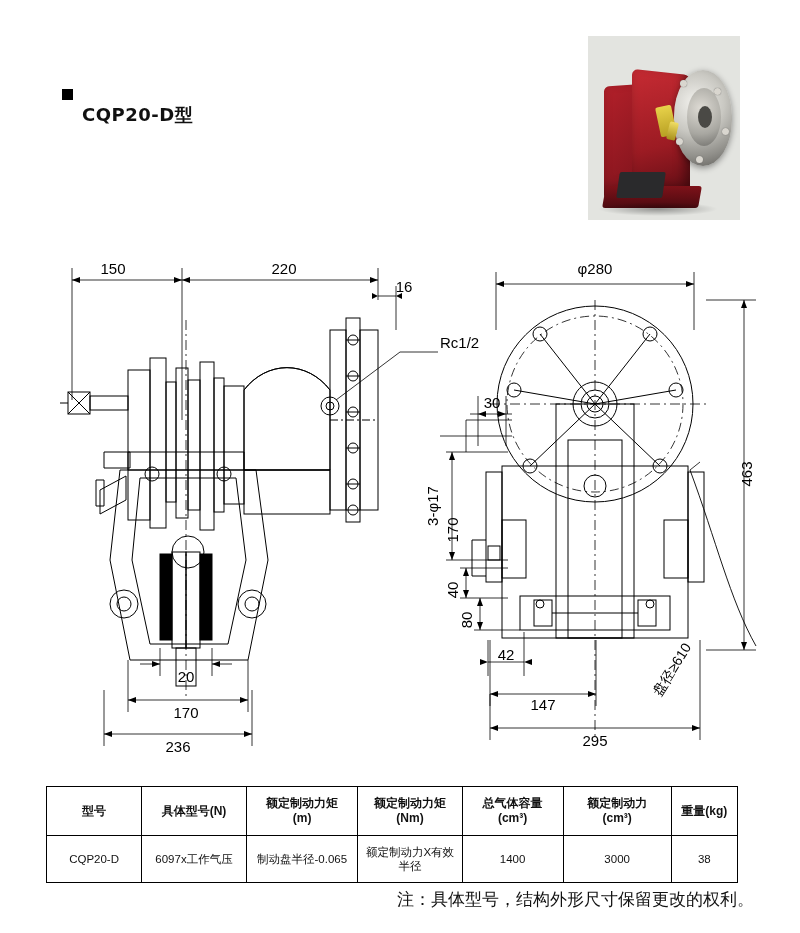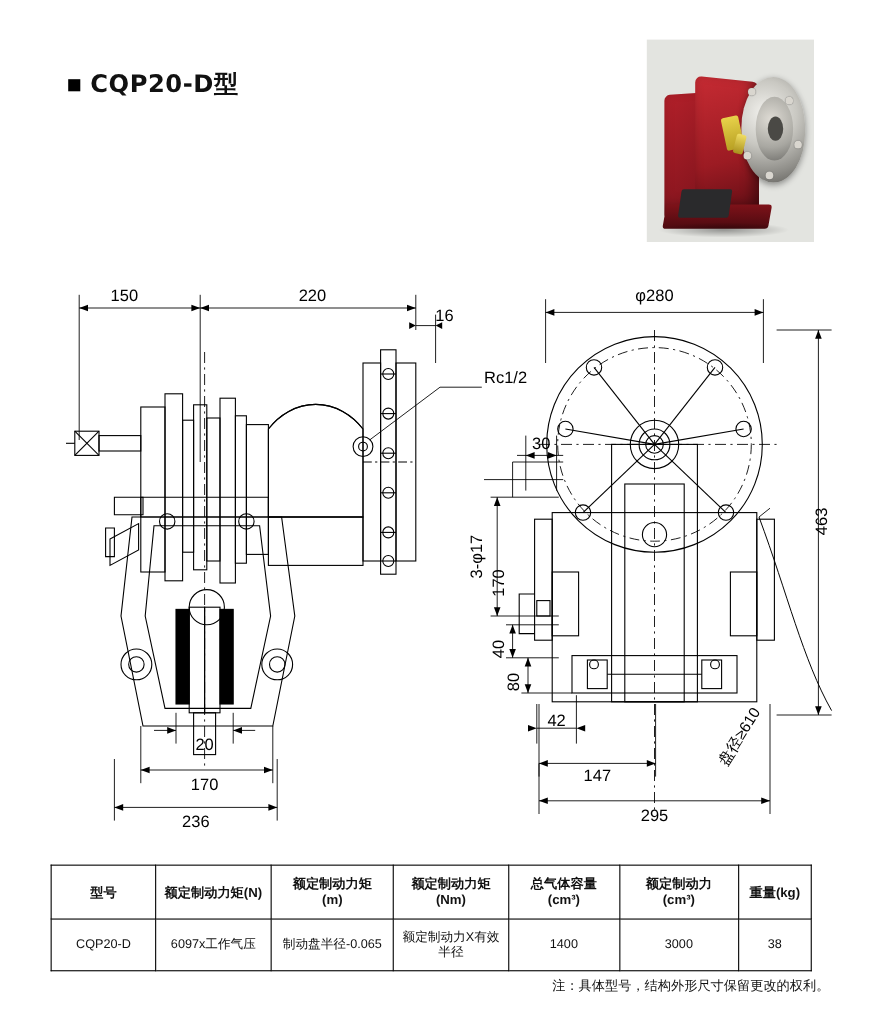--- a/index.html
+++ b/index.html
@@ -25,24 +25,25 @@
     align-items: center;
     gap: 9px;
   }
   .title-square {
     width: 11px;
     height: 11px;
     background: #000;
     display: inline-block;
   }
   .title-text {
-    font-size: 22px;
+    font-size: 18px;
     font-weight: bold;
     letter-spacing: 0.5px;
     font-family: "DejaVu Sans", sans-serif;
+    margin-top: 41px;
   }
 
   
   .photo-box {
     position: absolute;
     left: 588px;
     top: 36px;
     width: 152px;
     height: 184px;
     background: #e3e4e0;
@@ -170,21 +171,21 @@
     height: 42px;
     font-size: 12px;
   }
   .spec-table tbody td {
     height: 40px;
   }
   .note {
     position: absolute;
     right: 46px;
     top: 888px;
-    font-size: 12px;
+    font-size: 17px;
   }
 </style>
 </head>
 <body>
 
 <div class="title-row">
   <span class="title-square"></span>
   <span class="title-text">CQP20-D型</span>
 </div>
 
@@ -471,21 +472,21 @@
   </g>
 </svg>
 
 <table class="spec-table">
   <thead>
     <tr>
       <th style="width:96px">
         <div>型号</div>
       </th>
       <th style="width:108px">
-        <div>额定制动力矩(N)</div>
+        <div>具体型号(N)</div>
       </th>
       <th style="width:114px">
         <div>额定制动力矩</div>
         <div>(m)</div>
       </th>
       <th style="width:108px">
         <div>额定制动力矩</div>
         <div>(Nm)</div>
       </th>
       <th style="width:104px">

